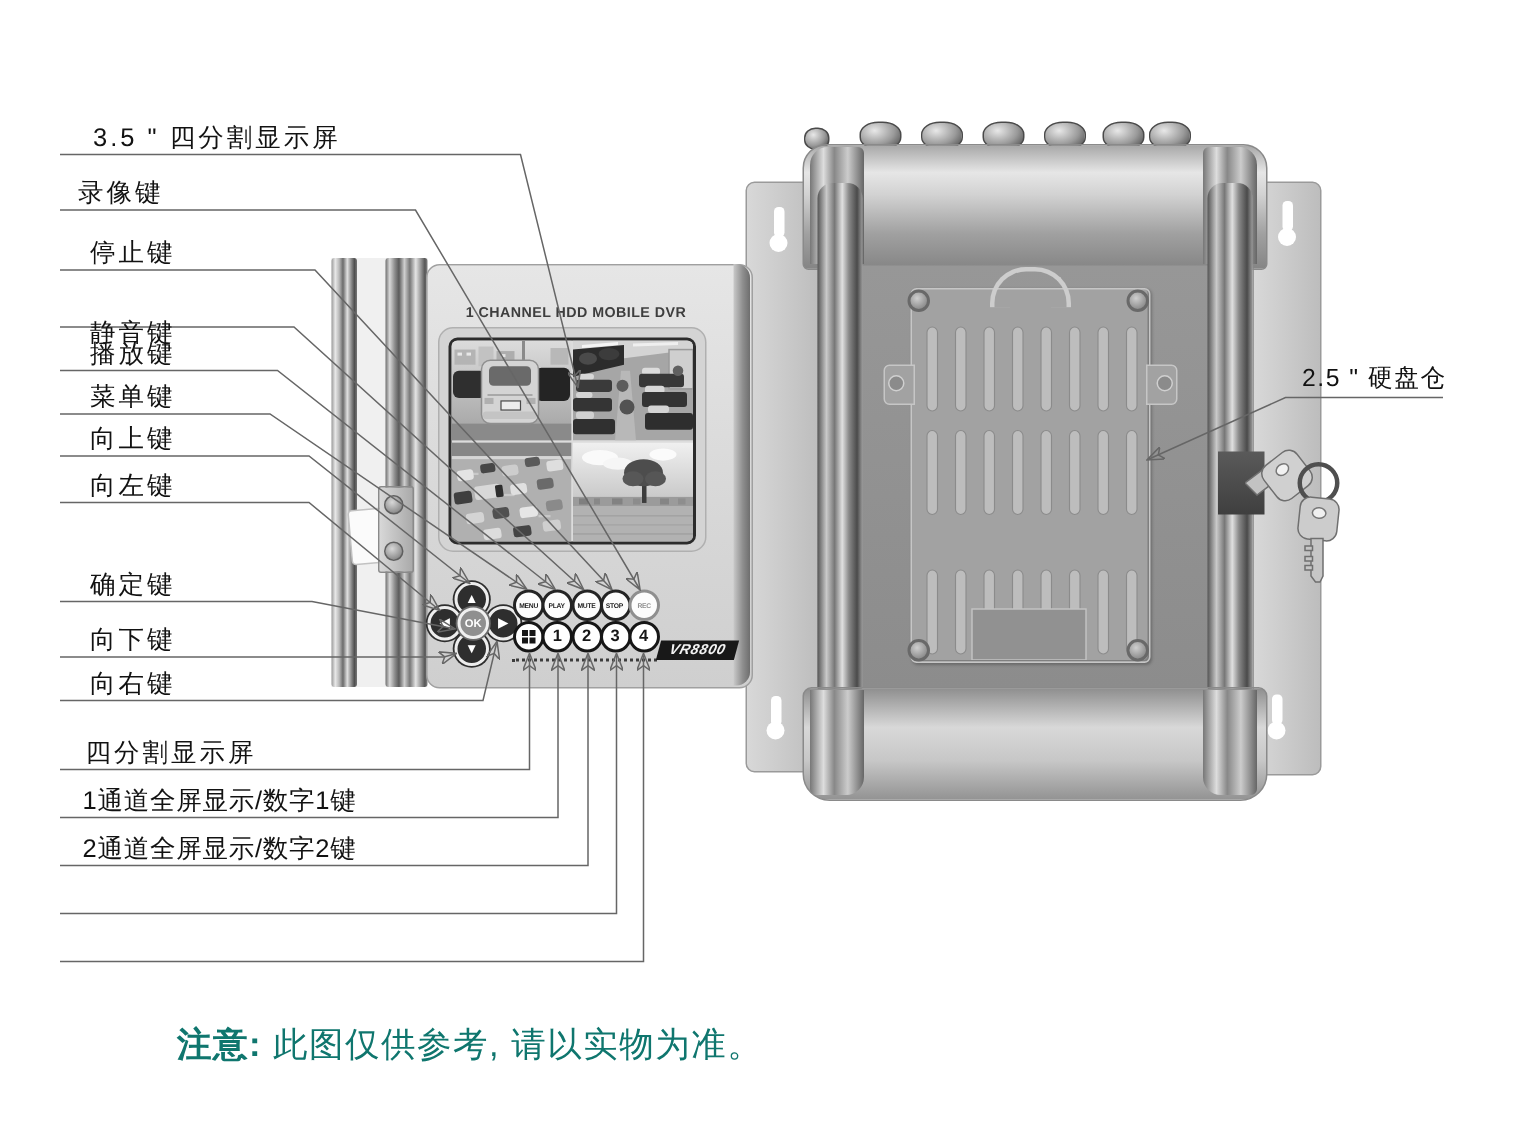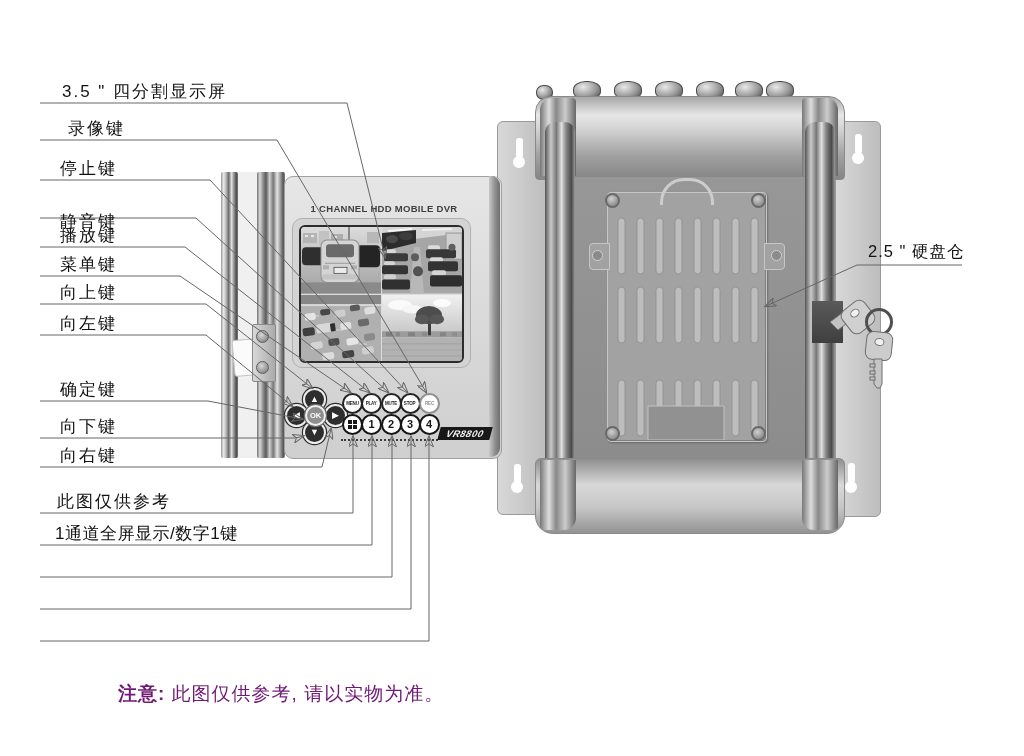--- a/index.html
+++ b/index.html
@@ -5,21 +5,21 @@
   html,body{margin:0;padding:0;background:#fff;}
   #stage{position:relative;width:1024px;height:756px;background:#fff;overflow:hidden;
          font-family:"Liberation Sans","DejaVu Sans",sans-serif;}
   .abs{position:absolute;}
   
   .lbl{position:absolute;font-size:17px;font-weight:500;color:#121212;letter-spacing:2px;
        white-space:nowrap;z-index:60;}
   .lbl.tight{letter-spacing:.5px;text-align:center;}
   .lbl-r{position:absolute;font-size:16.5px;font-weight:500;color:#121212;letter-spacing:1px;
        white-space:nowrap;z-index:60;}
-  #note{position:absolute;left:118px;top:681px;font-size:19px;color:#701a75;letter-spacing:1px;z-index:60;}
+  #note{position:absolute;left:118px;top:681px;font-size:23px;color:#0f766e;letter-spacing:1px;z-index:60;}
   #note b{font-weight:800;}
   
   #leads{position:absolute;left:0;top:0;z-index:50;pointer-events:none;}
   #leads path{fill:none;stroke:#666;stroke-width:1;}
   
   .railbg{background:#f0f0f0;}
   .railA{background:linear-gradient(90deg,#9a9a9a 0%,#e8e8e8 15%,#b9b9b9 30%,#6b6b6b 45%,#e0e0e0 62%,#8a8a8a 78%,#4f4f4f 90%,#777 100%);border-radius:2px;}
   .railB{background:linear-gradient(90deg,#6f6f6f 0,#d8d8d8 10%,#8d8d8d 22%,#5a5a5a 32%,#cfcfcf 45%,#777 58%,#e4e4e4 72%,#999 84%,#555 94%,#888 100%);border-radius:2px;}
   .panel{background:linear-gradient(180deg,#e6e6e6,#d7d7d7 60%,#cfcfcf);border:1px solid #a0a0a0;border-radius:9px;}
   .panel-edge{background:linear-gradient(90deg,#c9c9c9,#8f8f8f 55%,#6e6e6e);border-radius:0 9px 9px 0;}
@@ -367,31 +367,32 @@
     <path d="M40,467 H322 L331,429" marker-end="url(#ah)"></path>
     <path d="M40,513 H353 V437" marker-end="url(#ah)"></path>
     <path d="M40,545 H372 V437" marker-end="url(#ah)"></path>
     <path d="M40,577 H392 V437" marker-end="url(#ah)"></path>
     <path d="M40,609 H411 V437" marker-end="url(#ah)"></path>
     <path d="M40,641 H429 V437" marker-end="url(#ah)"></path>
     <path d="M962,265 H857 L766,306" marker-end="url(#ah)"></path>
   </svg>
 
   <div class="lbl" style="left:62px;top:80px;">3.5 " 四分割显示屏</div>
-  <div class="lbl" style="left:68px;top:117px;">录像键</div>
+  <div class="lbl" style="left:52px;top:117px;">录像键</div>
   <div class="lbl" style="left:60px;top:157px;">停止键</div>
   <div class="lbl" style="left:60px;top:210px;">静音键</div>
   <div class="lbl" style="left:60px;top:224px;">播放键</div>
   <div class="lbl" style="left:60px;top:253px;">菜单键</div>
   <div class="lbl" style="left:60px;top:281px;">向上键</div>
   <div class="lbl" style="left:60px;top:312px;">向左键</div>
   <div class="lbl" style="left:60px;top:378px;">确定键</div>
   <div class="lbl" style="left:60px;top:415px;">向下键</div>
   <div class="lbl" style="left:60px;top:444px;font-family:Liberation Mono, monospace;">向右键</div>
-  <div class="lbl" style="left:57px;top:490px;">此图仅供参考</div>
+  <div class="lbl" style="left:57px;top:490px;">四分割显示屏</div>
   <div class="lbl tight" style="left:55px;top:522px;">1通道全屏显示/数字1键</div>
+  <div class="lbl tight" style="left:55px;top:554px;">2通道全屏显示/数字2键</div>
   <div class="lbl-r" style="left:868px;top:241px;">2.5 " 硬盘仓</div>
 
   <div id="note">
     <b>注意:</b><span> 此图仅供参考, 请以实物为准。</span>
   </div>
 
 </div>
 
 </body></html>

